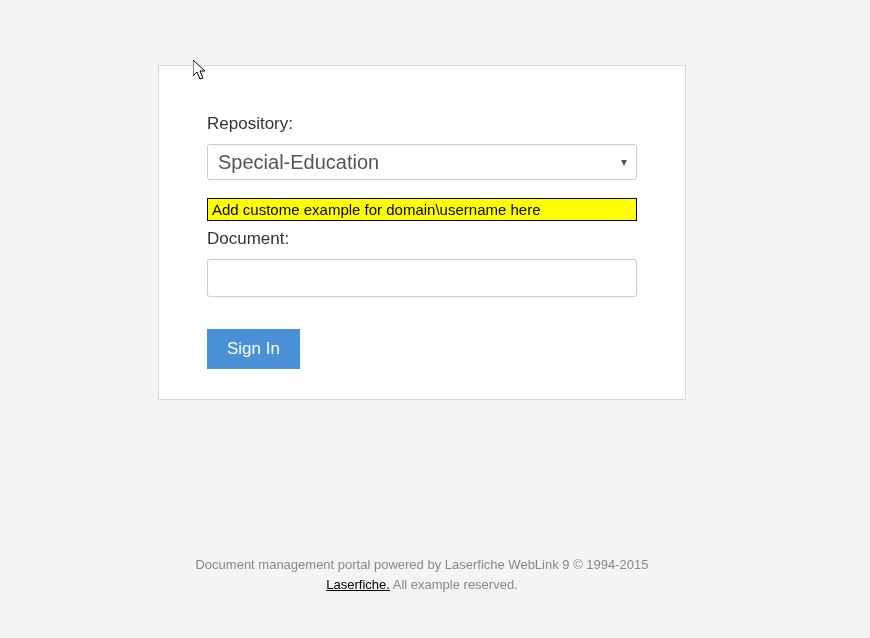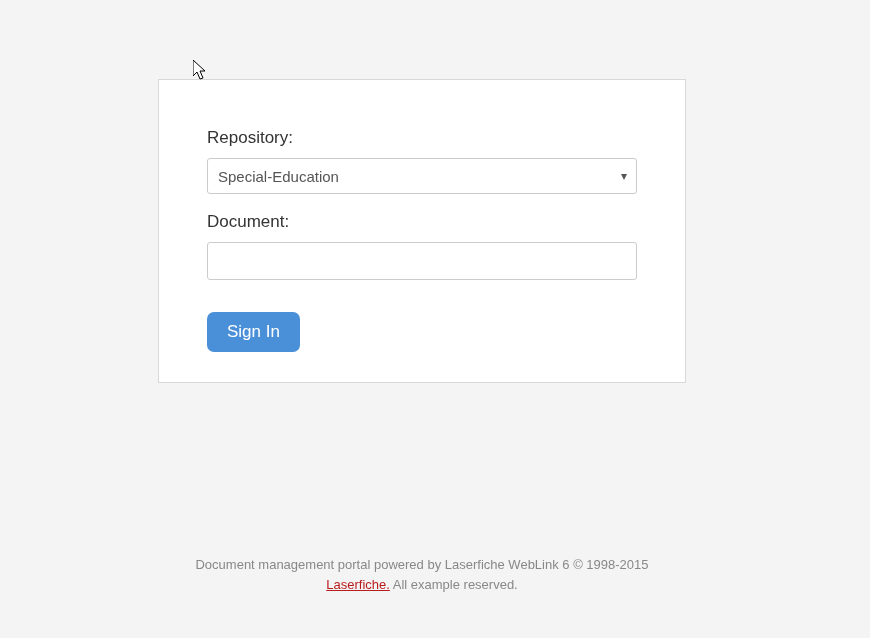--- a/index.html
+++ b/index.html
@@ -10,42 +10,42 @@
     body {
       font-family: "Segoe UI", Arial, sans-serif;
       background: #f4f4f4;
       width: 870px;
       height: 638px;
       position: relative;
     }
     .login-panel {
       position: absolute;
       left: 158px;
-      top: 79px;
+      top: 65px;
       width: 528px;
       background: #ffffff;
       border: 1px solid #d8d8d8;
       padding: 48px 48px 30px 48px;
     }
     .field-label {
       font-size: 17px;
       color: #333;
       margin-bottom: 10px;
       display: block;
     }
     .select-wrapper {
       position: relative;
       width: 100%;
       margin-bottom: 18px;
     }
     select {
       width: 100%;
       height: 36px;
       padding: 6px 10px;
-      font-size: 15px;
+      font-size: 20px;
       color: #555;
       border: 1px solid #ccc;
       border-radius: 3px;
       background: #fff;
       appearance: none;
       -webkit-appearance: none;
     }
     .select-arrow {
       position: absolute;
       right: 10px;
@@ -80,38 +80,38 @@
       background: #fff;
     }
     input[type="text"].focused {
       border: 2px solid #000;
       outline: none;
     }
     .btn-signin {
       background: #4a90d9;
       color: #fff;
       border: none;
-      border-radius: 7px;
+      border-radius: 0;
       padding: 10px 20px;
       font-size: 17px;
       font-weight: 500;
       cursor: pointer;
     }
     .footer {
       position: absolute;
       left: 158px;
       top: 555px;
       width: 528px;
       text-align: center;
       font-size: 13px;
       color: #888;
       line-height: 1.5;
     }
     .footer a {
-      color: #b91c1c;
+      color: #000000;
       text-decoration: underline;
     }
     .cursor {
       position: absolute;
       left: 193px;
       top: 60px;
       pointer-events: none;
       z-index: 100;
     }
   </style>
@@ -121,31 +121,32 @@
 <div class="login-panel">
 
   <label class="field-label">Repository:</label>
   <div class="select-wrapper">
     <select>
       <option>Special-Education</option>
     </select>
     <span class="select-arrow">▾</span>
   </div>
 
+  <div class="highlight-box">Add custome example for domain\username here</div>
 
 
   <div class="password-group">
     <label class="field-label">Document:</label>
     <input type="password" value="" style="">
   </div>
 
   <button class="btn-signin">Sign In</button>
 
 </div>
 
 <div class="footer">
-  <span>Document management portal powered by Laserfiche WebLink 6 © 1998-2015</span><br>
+  <span>Document management portal powered by Laserfiche WebLink 9 © 1994-2015</span><br>
   <a href="#">Laserfiche.</a><span> All example reserved.</span>
 </div>
 
 <svg class="cursor" width="18" height="22" viewBox="0 0 18 22">
   <path d="M0,0 L0,16 L4,12 L7,19 L10,18 L7,11 L12,11 Z" fill="#fff" stroke="#000" stroke-width="1"></path>
 </svg>
 
 </body></html>

